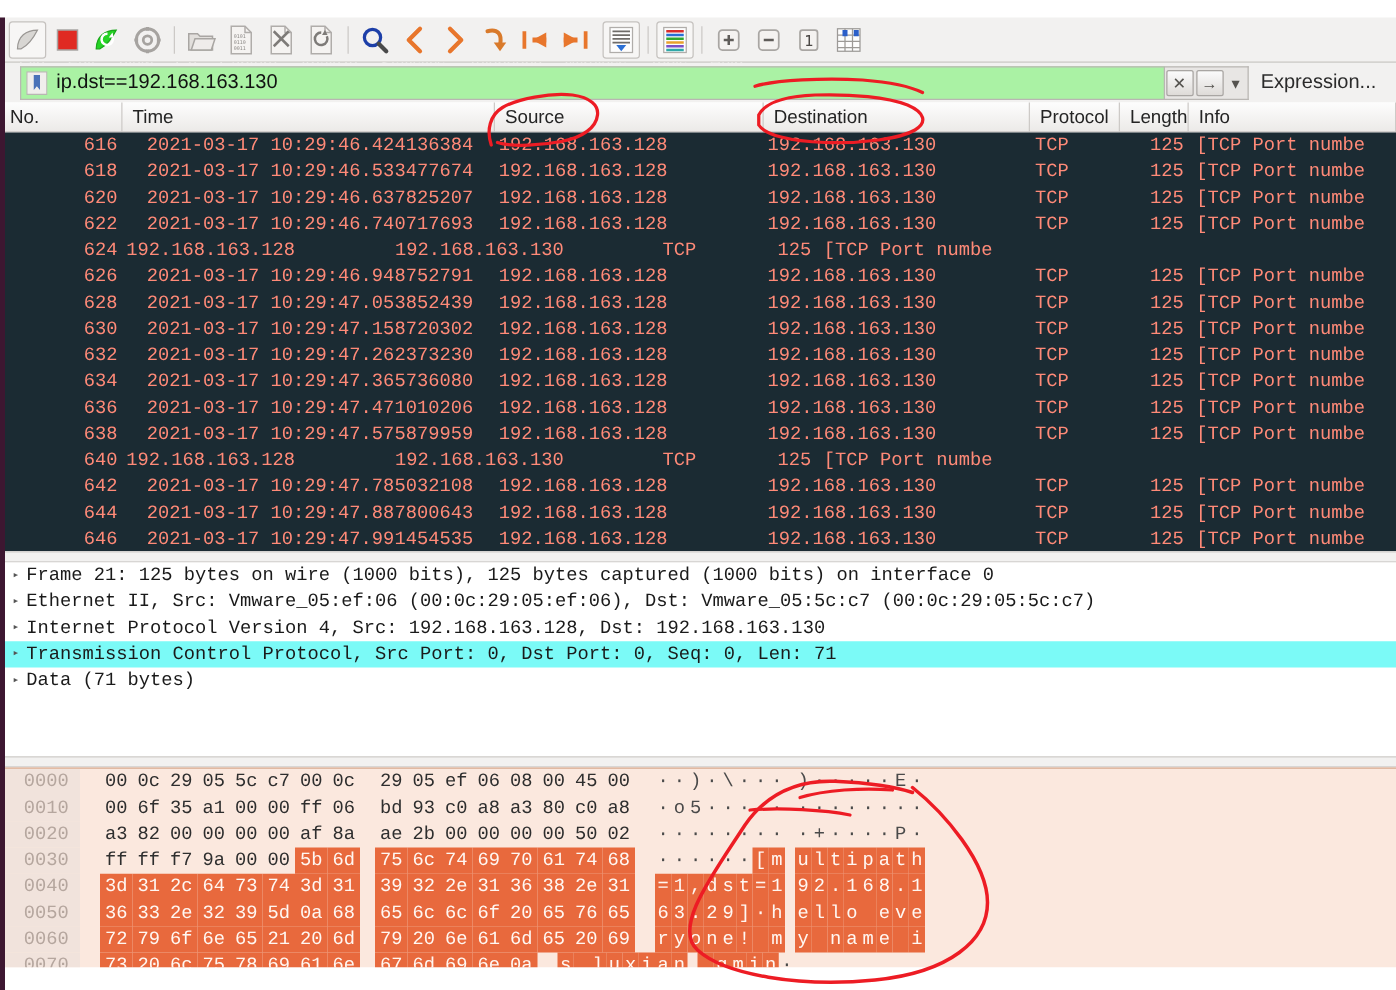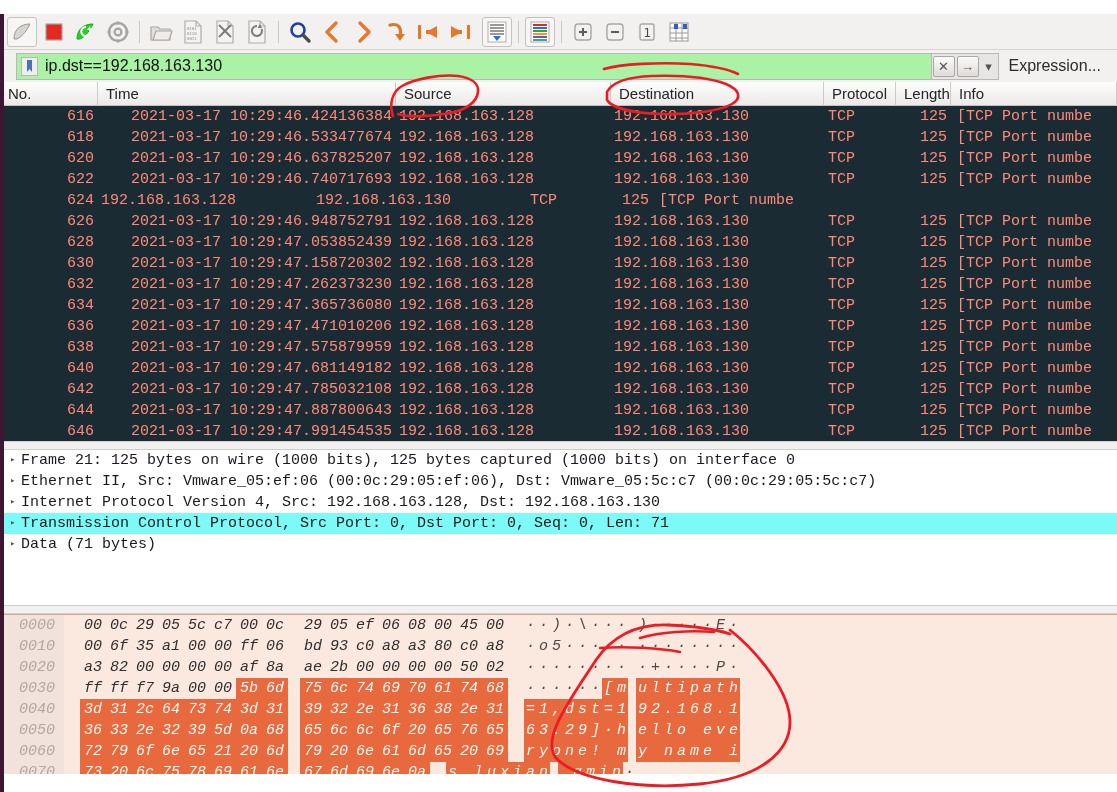--- a/index.html
+++ b/index.html
@@ -155,21 +155,21 @@
   .prow {
     height: 21px;
     line-height: 21px;
     display: flex;
     color: #ff8a78;
     font-size: 15px;
     white-space: nowrap;
   }
   .pcell { overflow: hidden; white-space: nowrap; padding-right: 4px; }
   .c-no    { width: 98px;  text-align: right; }
-  .c-time  { width: 298px; text-align: right; padding-left: 6px; }
+  .c-time  { width: 298px; text-align: center; padding-left: 6px; }
   .c-src   { width: 215px; text-align: left; padding-left: 3px; }
   .c-dst   { width: 213px; text-align: left; padding-left: 3px; }
   .c-proto { width: 72px;  text-align: left; padding-left: 4px; }
   .c-len   { width: 55px;  text-align: right; }
   .c-info  { width: 160px; text-align: left; padding-left: 6px; }
 
   
   .divider {
     position: absolute; left: 0; width: 1117px;
     height: 9px;
@@ -209,21 +209,20 @@
     background: #fbe8de;
     overflow: hidden;
     font-family: "Liberation Mono", monospace;
     border-top: 1px solid #d8a98f;
   }
   .hrow {
     height: 21px; line-height: 21px;
     font-size: 15px;
     display: flex;
     white-space: nowrap;
-    font-style: italic;
   }
   .h-off {
     width: 64px;
     color: #b5a69e;
     text-align: right;
     padding-right: 9px;
     background: #f1e3dc;
     flex-shrink: 0;
   }
   .h-bytes {
@@ -615,21 +614,20 @@
         <div class="pcell c-no">638</div>
         <div class="pcell c-time">2021-03-17 10:29:47.575879959</div>
         <div class="pcell c-src">192.168.163.128</div>
         <div class="pcell c-dst">192.168.163.130</div>
         <div class="pcell c-proto">TCP</div>
         <div class="pcell c-len">125</div>
         <div class="pcell c-info">[TCP Port numbe</div>
       </div>
       <div class="prow">
         <div class="pcell c-no">640</div>
-        <div class="pcell c-time">2021-03-17 10:29:47.681149182</div>
         <div class="pcell c-src">192.168.163.128</div>
         <div class="pcell c-dst">192.168.163.130</div>
         <div class="pcell c-proto">TCP</div>
         <div class="pcell c-len">125</div>
         <div class="pcell c-info">[TCP Port numbe</div>
       </div>
       <div class="prow">
         <div class="pcell c-no">642</div>
         <div class="pcell c-time">2021-03-17 10:29:47.785032108</div>
         <div class="pcell c-src">192.168.163.128</div>

